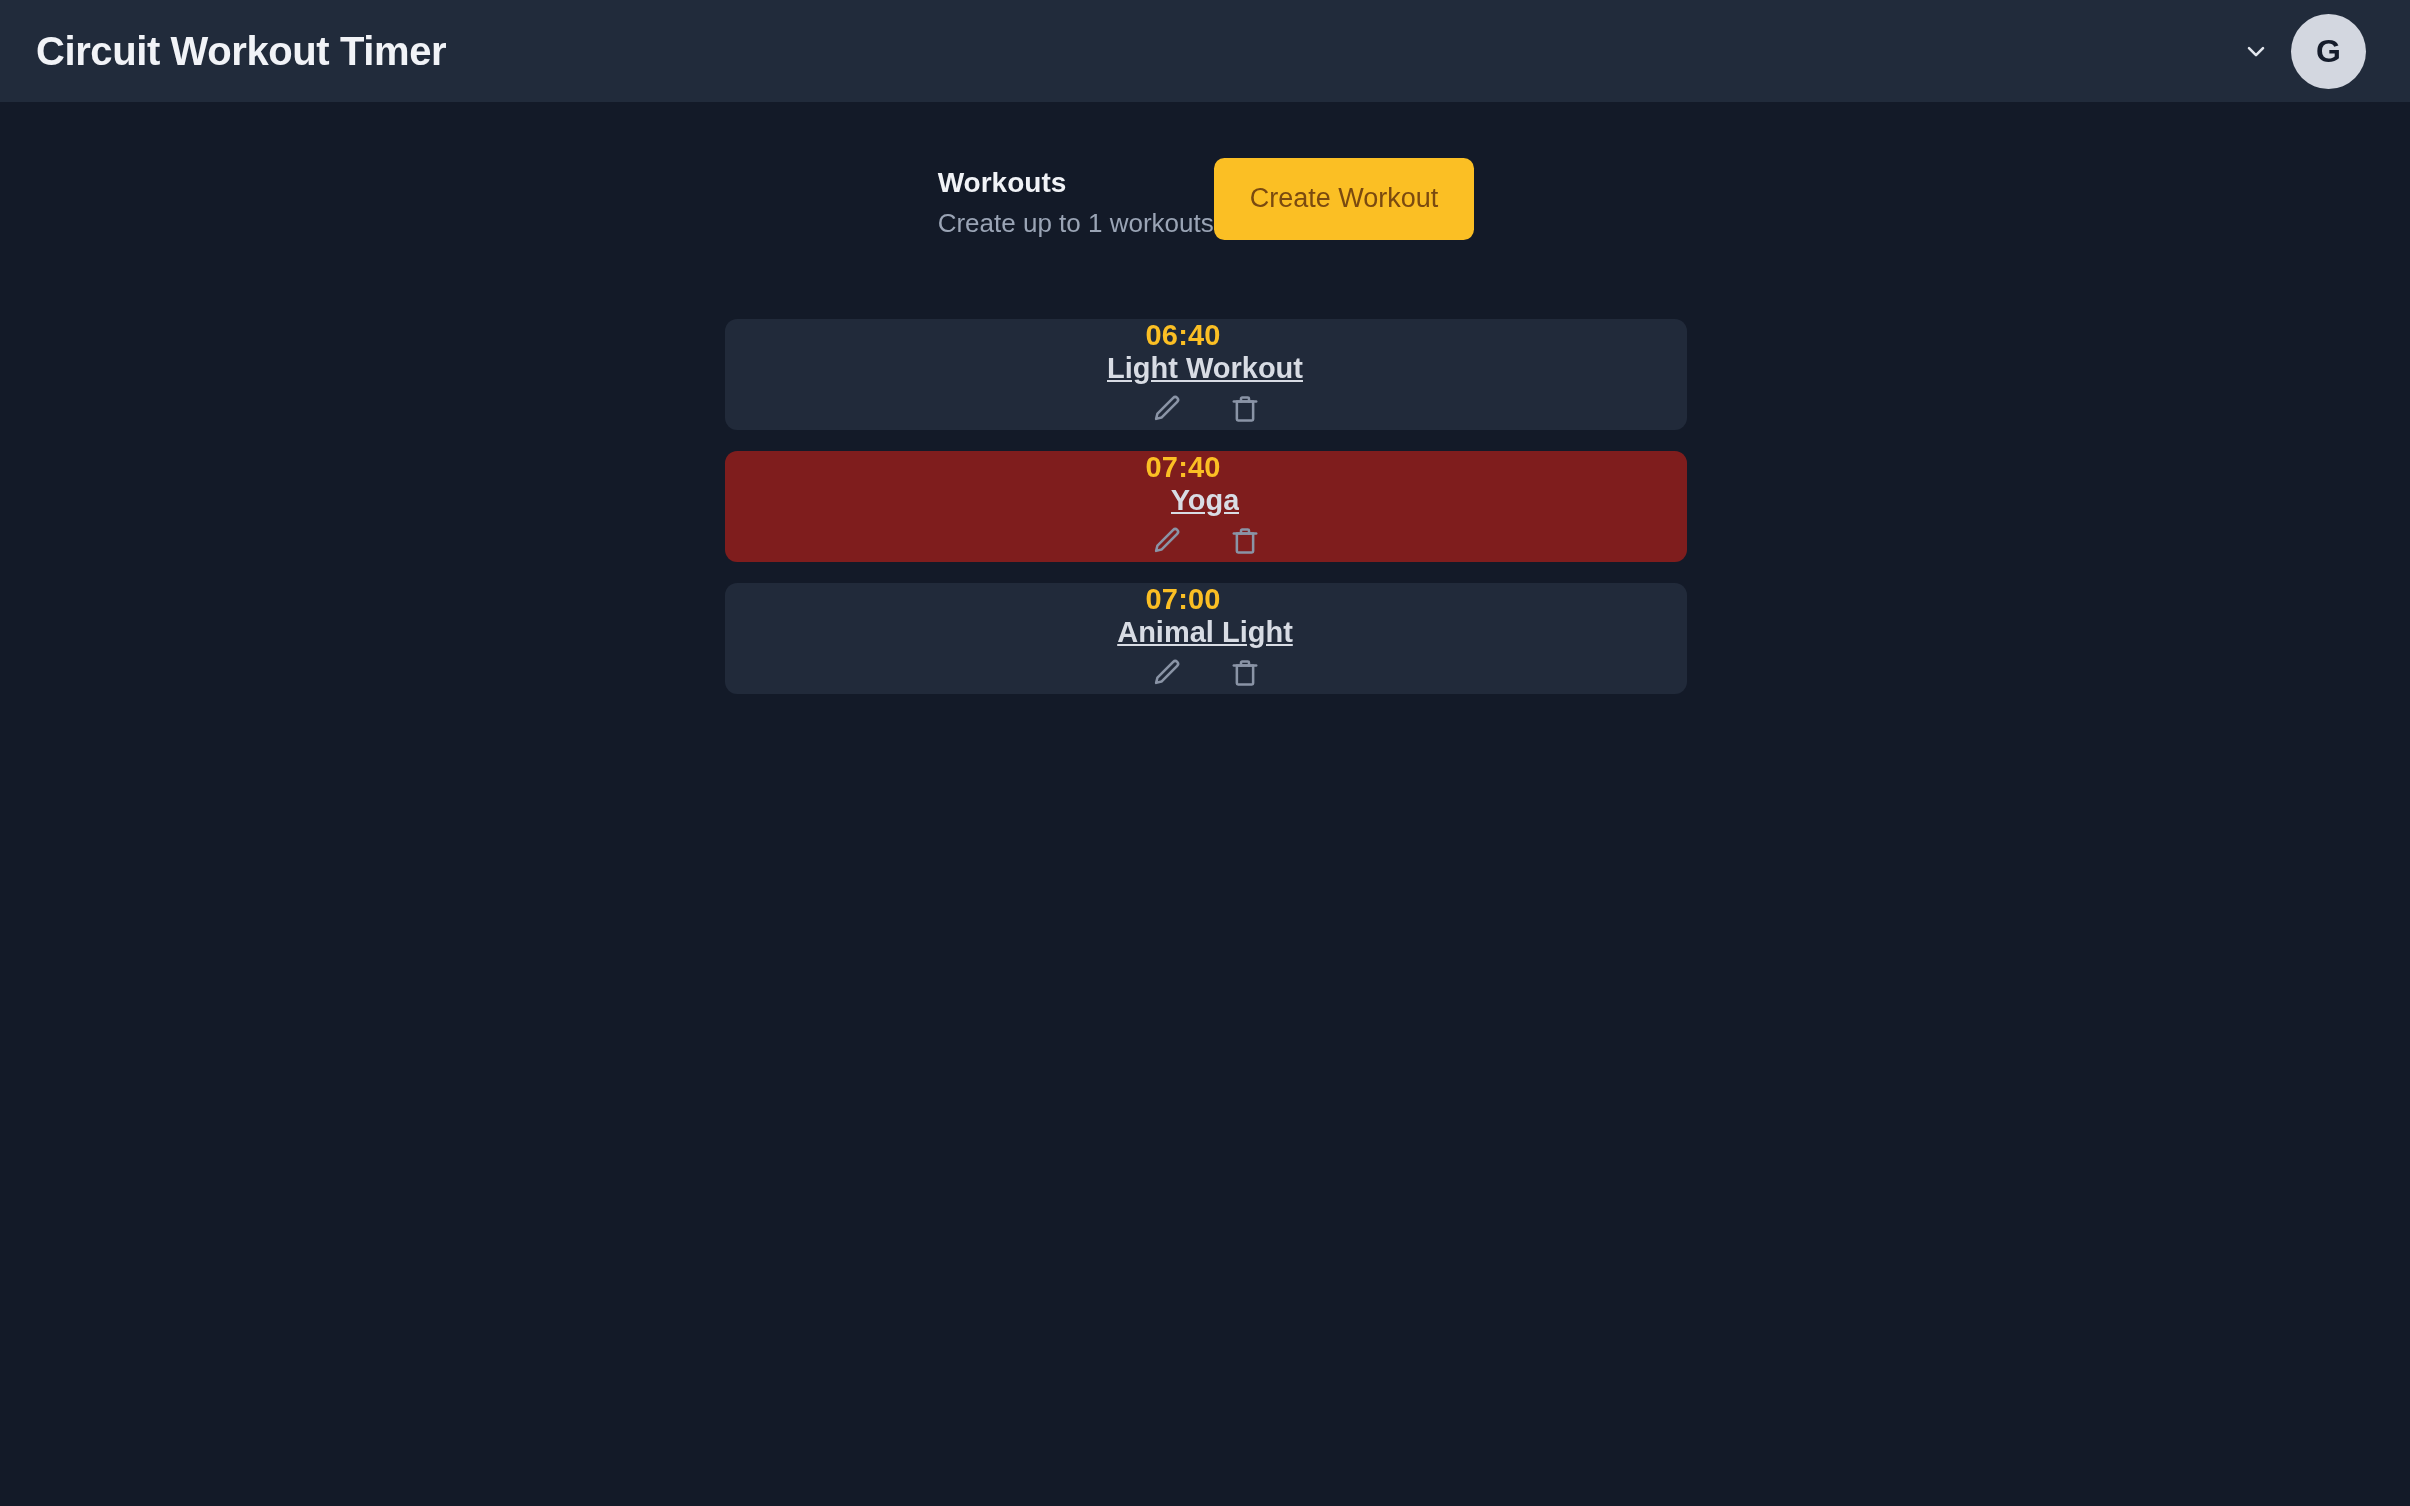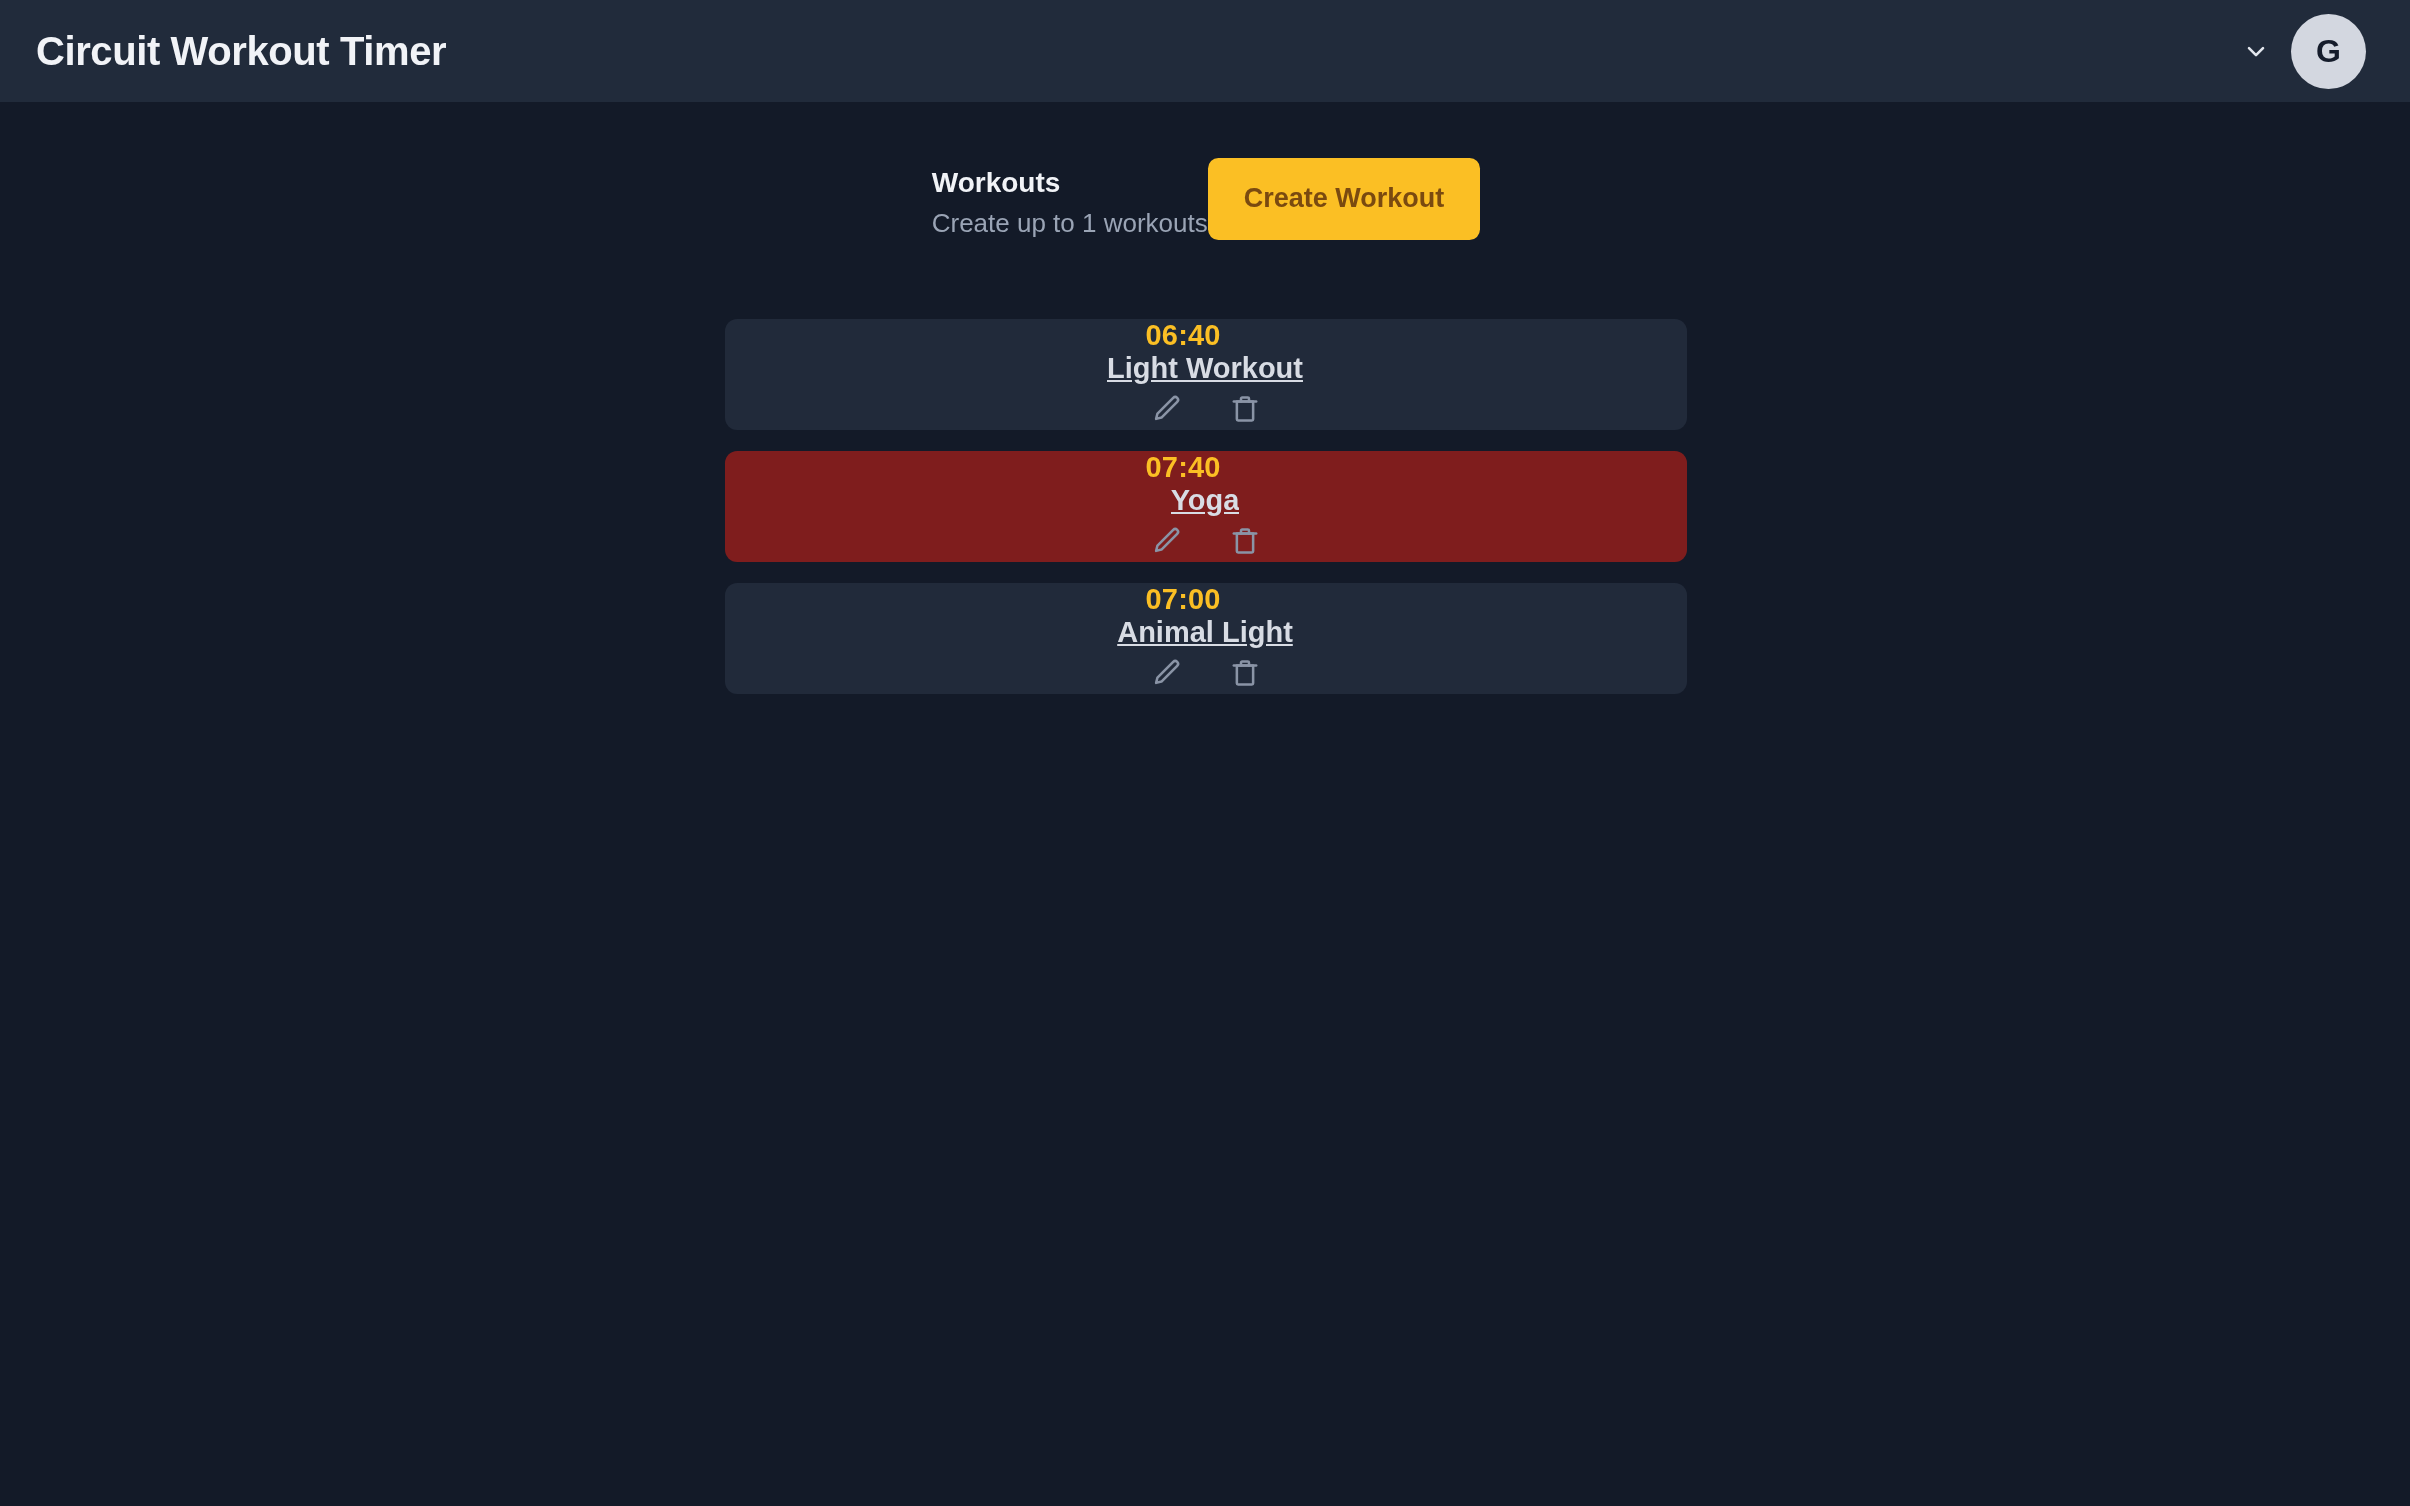--- a/index.html
+++ b/index.html
@@ -92,21 +92,21 @@
     margin-top: 4.7px;
   }
 
   #create-workout-button {
     background: #FBBF24;
     color: #7A4A10;
     border: none;
     border-radius: 10.4px;
     font-family: "Liberation Sans", sans-serif;
     font-size: 27px;
-    font-weight: bold;
+    font-weight: normal;
     padding: 0 36px;
     height: 82px;
     cursor: pointer;
     white-space: nowrap;
     margin-top: 0.9px;
   }
 
   
   #workout-list {
     margin-top: 58px;

